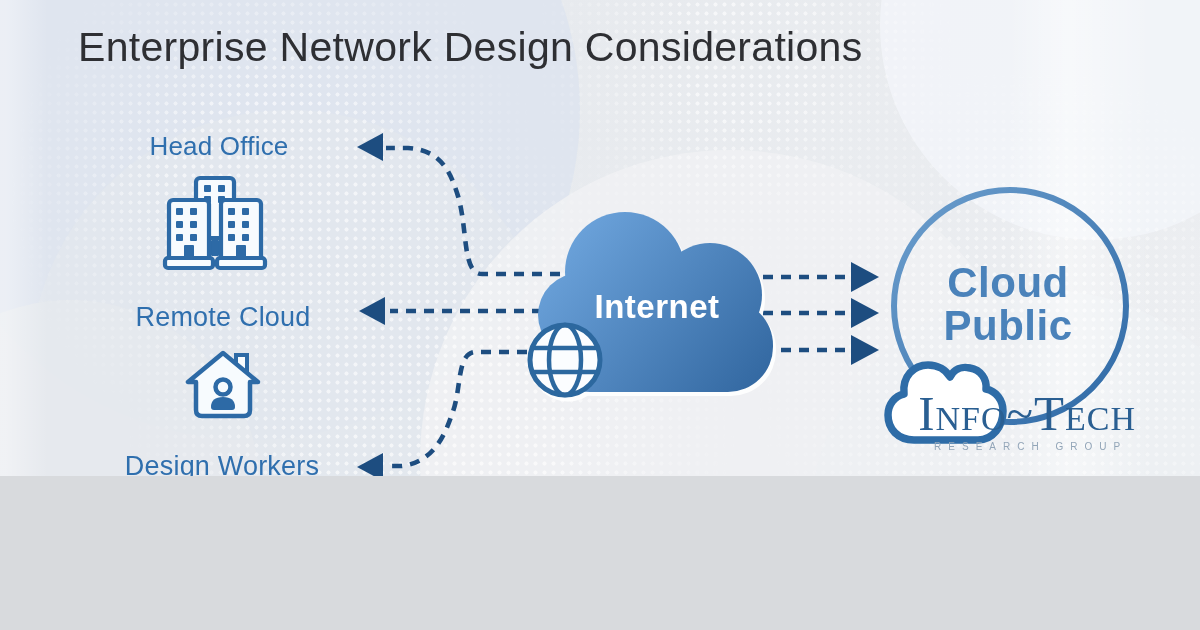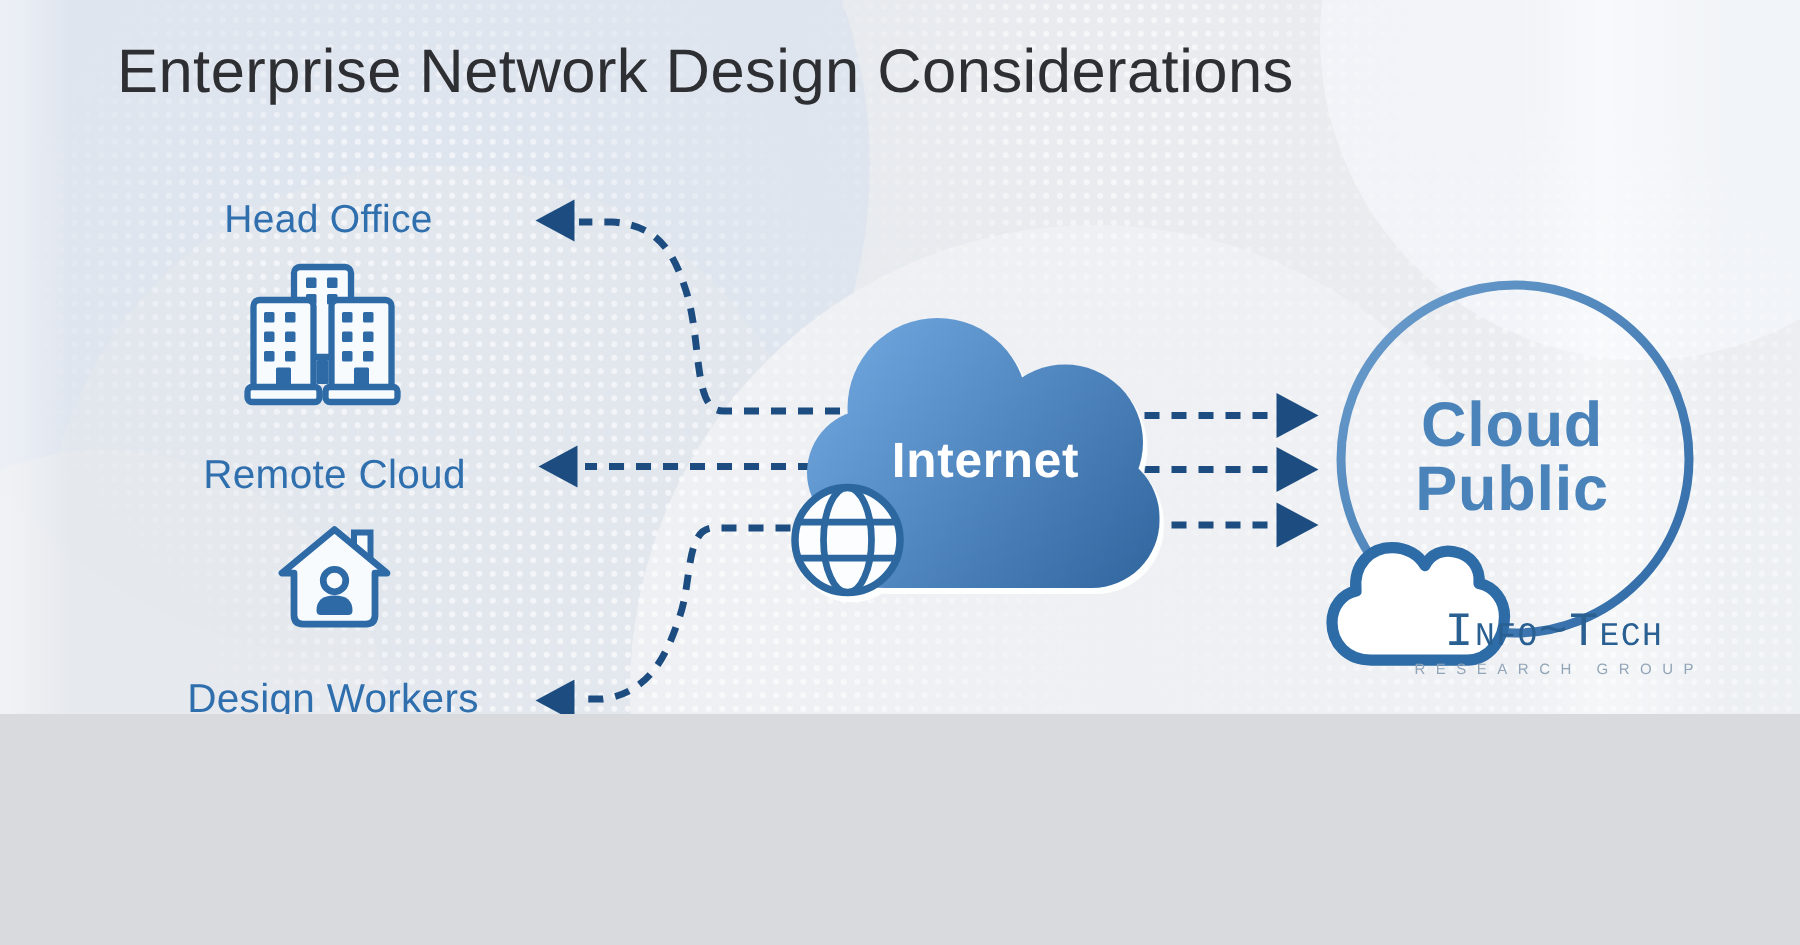--- a/index.html
+++ b/index.html
@@ -49,22 +49,22 @@
     position:absolute;left:657px;top:307px;transform:translate(-50%,-50%);
     color:#ffffff;font-size:33px;font-weight:700;letter-spacing:.5px;text-align:center;
   }
   .pc-svg{position:absolute;left:882px;top:176px;}
   .pc-text{
     position:absolute;left:1008px;top:305px;transform:translate(-50%,-50%);
     color:#4a82ba;font-size:42px;font-weight:800;line-height:1.02;text-align:center;letter-spacing:.5px;
   }
   .logo{position:absolute;right:64px;bottom:24px;text-align:center;}
   .logo-name{
-    font-family:Liberation Mono, monospace;font-variant:small-caps;
-    font-size:32px;line-height:1;letter-spacing:1px;color:#2a5f92;
+    font-family:Liberation Serif, serif;font-variant:small-caps;
+    font-size:49px;line-height:1;letter-spacing:1px;color:#2a5f92;
   }
   .logo-sub{
     margin-top:3px;padding-left:7px;font-size:10px;letter-spacing:7px;color:#92a5b8;font-weight:400;
   }
 </style>
 </head>
 <body>
 
 <div class="canvas">
 

